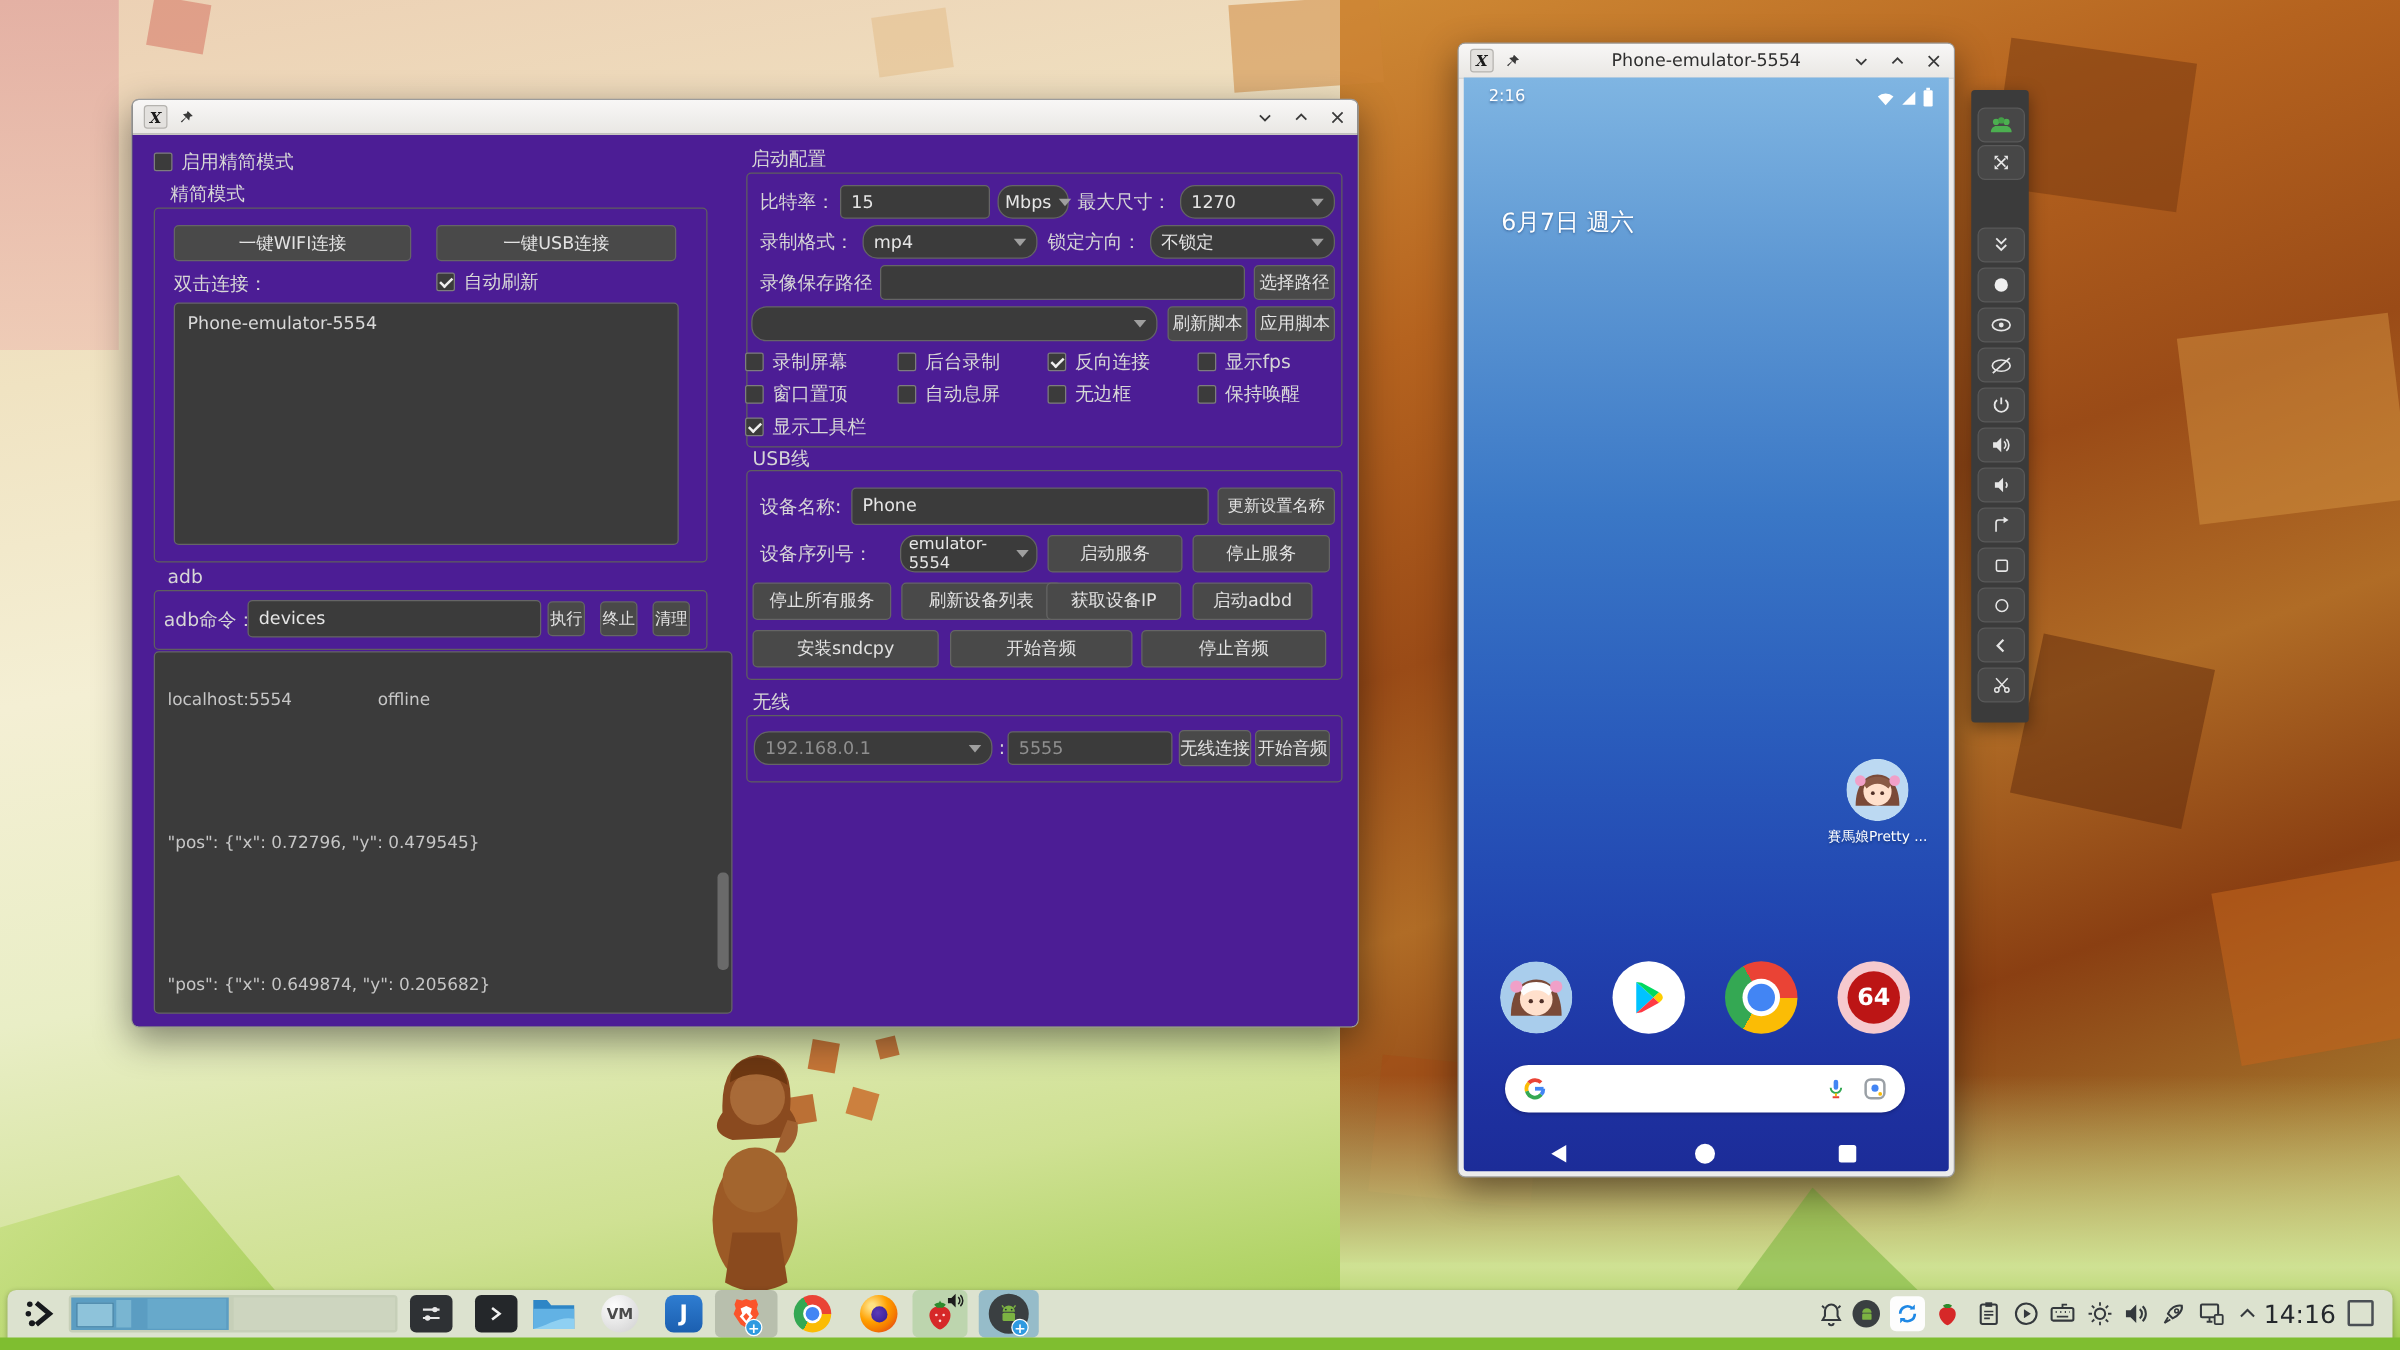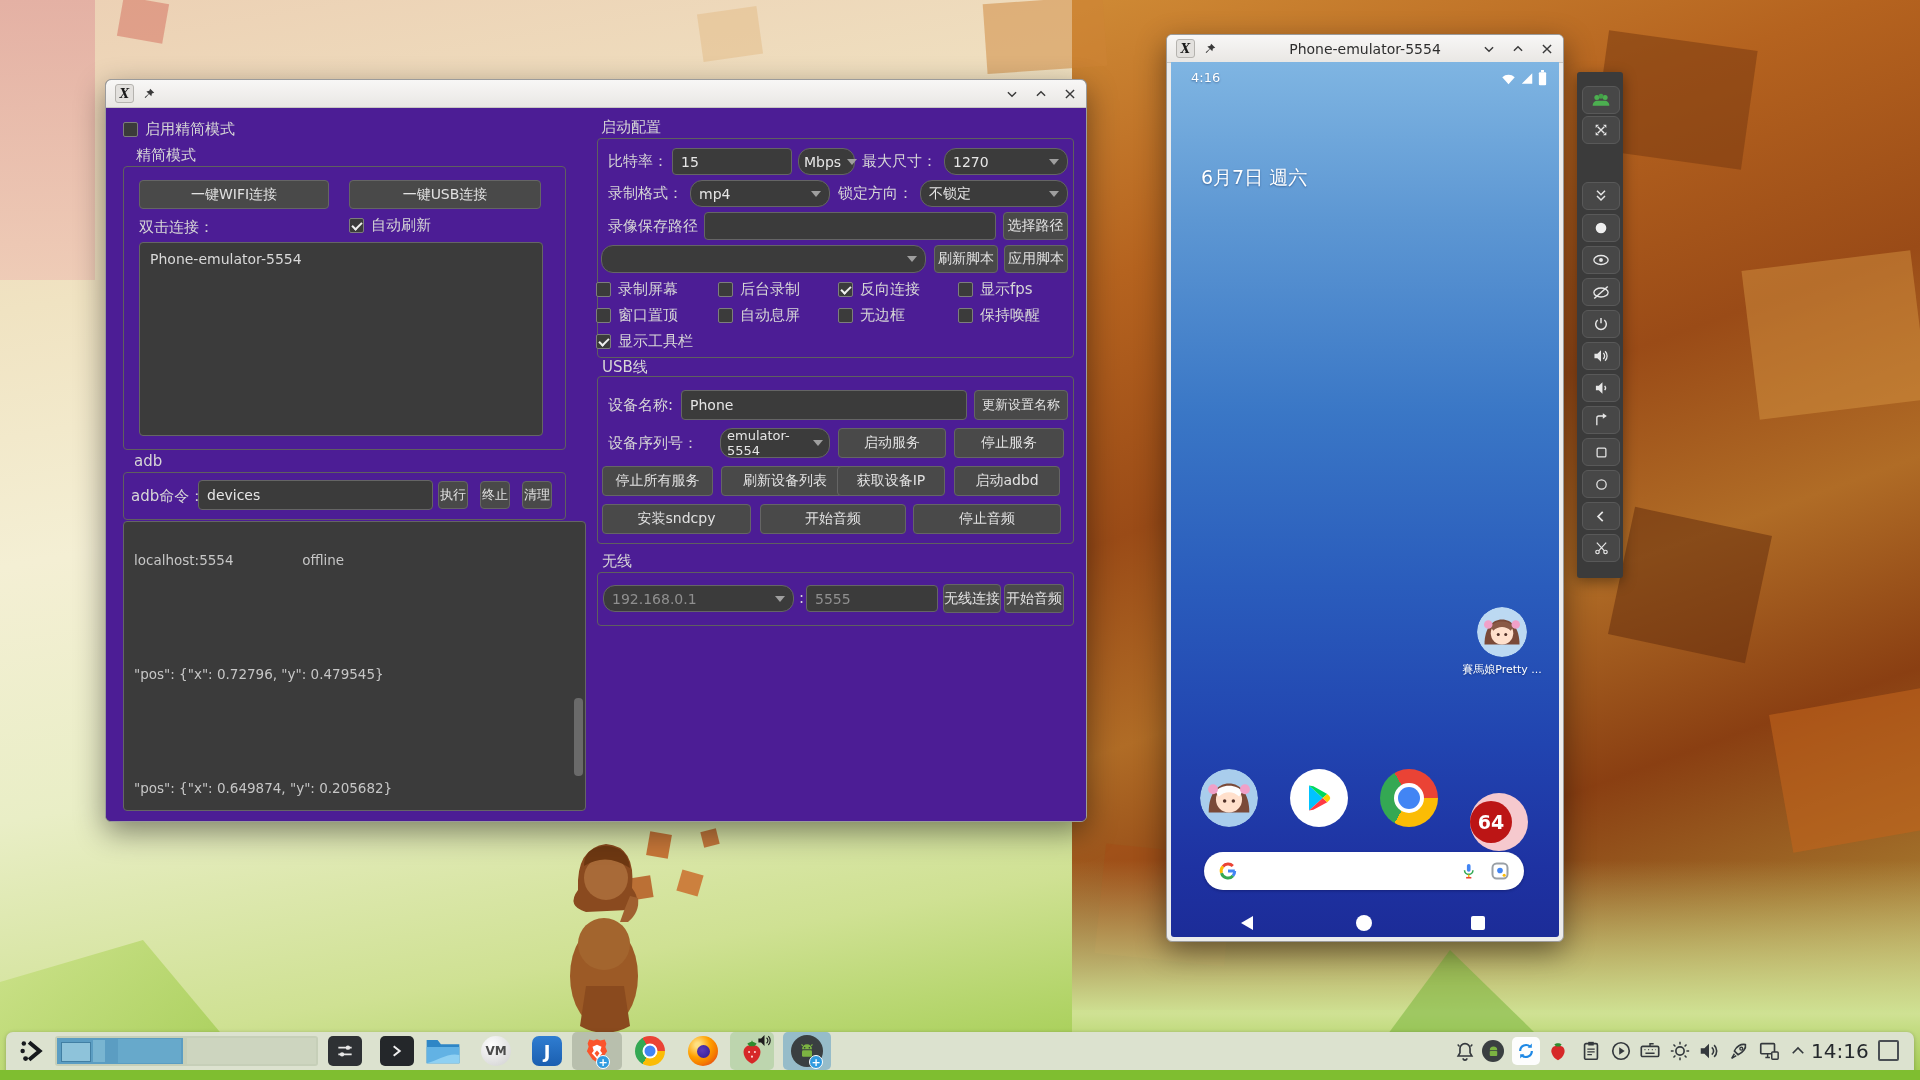--- a/index.html
+++ b/index.html
@@ -258,21 +258,21 @@
     <div class="combo" style="left:614px;top:320px;width:110px;height:30px;font-size:13px;padding:0 6px">
       <span>emulator-5554</span>
         <span class="arr"></span>
     </div>
     <div class="btn" style="left:732px;top:320px;width:108px;height:30px">启动服务</div>
     <div class="btn" style="left:848px;top:320px;width:110px;height:30px">停止服务</div>
 
     <div class="btn" style="left:496px;top:358px;width:111px;height:30px">停止所有服务</div>
     <div class="btn" style="left:615px;top:358px;width:128px;height:30px">刷新设备列表</div>
     <div class="btn" style="left:731px;top:358px;width:108px;height:30px">获取设备IP</div>
-    <div class="btn" style="left:848px;top:358px;width:106px;height:30px">启动adbd</div>
+    <div class="btn" style="left:848px;top:358px;width:96px;height:30px">启动adbd</div>
 
     <div class="btn" style="left:496px;top:396px;width:149px;height:30px">安装sndcpy</div>
     <div class="btn" style="left:654px;top:396px;width:146px;height:30px">开始音频</div>
     <div class="btn" style="left:807px;top:396px;width:148px;height:30px">停止音频</div>
 
     <span class="lbl" style="left:496px;top:444px">无线</span>
     <div class="gbox" style="left:491px;top:464px;width:475px;height:52px"></div>
     <div class="combo" style="left:497px;top:477px;width:191px;height:27px">
       <span class="muted">192.168.0.1</span>
         <span class="arr"></span>
@@ -298,21 +298,21 @@
       <svg width="14" height="14" viewBox="0 0 24 24">
           <polyline points="5,15 12,8 19,15" fill="none" stroke="#3a3a3a" stroke-width="2.4"></polyline>
         </svg>
       <svg width="14" height="14" viewBox="0 0 24 24">
           <path d="M5 5l14 14M19 5L5 19" stroke="#3a3a3a" stroke-width="2.4"></path>
         </svg>
     </span>
   </div>
   <div id="screen" style="width:388px;height:875px">
 
-    <span class="whitxt" style="position:absolute;left:20px;top:8px;font-size:13px">4:16</span>
+    <span class="whitxt" style="position:absolute;left:20px;top:8px;font-size:13px">2:16</span>
     <svg style="position:absolute;left:330px;top:10px" width="15" height="13" viewBox="0 0 24 20">
         <path d="M12 19L2 8a15 15 0 0 1 20 0z" fill="#fff"></path>
       </svg>
     <svg style="position:absolute;left:349px;top:10px" width="14" height="13" viewBox="0 0 24 20">
         <path d="M3 19h18V1z" fill="#fff"></path>
       </svg>
     <svg style="position:absolute;left:367px;top:8px" width="9" height="16" viewBox="0 0 12 22">
         <rect x="4" y="0" width="4" height="3" fill="#fff"></rect>
         <rect x="1" y="3" width="10" height="18" rx="1.5" fill="#fff"></rect>
       </svg>
@@ -350,21 +350,21 @@
         <path d="M4 2v20l11-10z" fill="#00c3ff"></path>
         <path d="M4 2l11 10 3.6-3.3L7.5 2.6z" fill="#00d95f"></path>
         <path d="M4 22l11-10 3.6 3.3L7.5 21.4z" fill="#ff3a44"></path>
         <path d="M15 12l3.6-3.3Q21 10.4 21 12t-2.4 3.3z" fill="#ffce00"></path>
       </svg>
     </div>
     <div class="dockic" style="left:209px;top:707px;background:conic-gradient(from -30deg,#ea4335 0 120deg,#fbbc05 120deg 240deg,#34a853 240deg 360deg);position:absolute">
       <div style="position:absolute;left:50%;top:50%;width:30px;height:30px;transform:translate(-50%,-50%);background:#fff;border-radius:50%"></div>
       <div style="position:absolute;left:50%;top:50%;width:22px;height:22px;transform:translate(-50%,-50%);background:#4285f4;border-radius:50%"></div>
     </div>
-    <div class="dockic" style="left:299px;top:731px;background:#f6c9ce;display:flex;align-items:center;justify-content:flex-start">
+    <div class="dockic" style="left:299px;top:707px;background:#f6c9ce;display:flex;align-items:center;justify-content:center">
       <div style="width:42px;height:42px;border-radius:50%;background:#bc1515;color:#fff;font-weight:bold;font-size:19px;display:flex;align-items:center;justify-content:center">64</div>
     </div>
 
     <div style="position:absolute;left:33px;top:790px;width:320px;height:38px;background:#fff;border-radius:19px;box-shadow:0 1px 3px rgba(0,0,40,.3)">
       <svg style="position:absolute;left:14px;top:9px" width="20" height="20" viewBox="0 0 24 24">
         <g fill="none" stroke-width="3.6">
           <path d="M6 6.5A8 8 0 0 1 17.8 6" stroke="#ea4335"></path>
           <path d="M4.2 14.5A8 8 0 0 1 6 6.5" stroke="#fbbc05"></path>
           <path d="M18 17.6A8 8 0 0 1 4.2 14.5" stroke="#34a853"></path>
           <path d="M20 12a8 8 0 0 1-2 5.6" stroke="#4285f4"></path>

